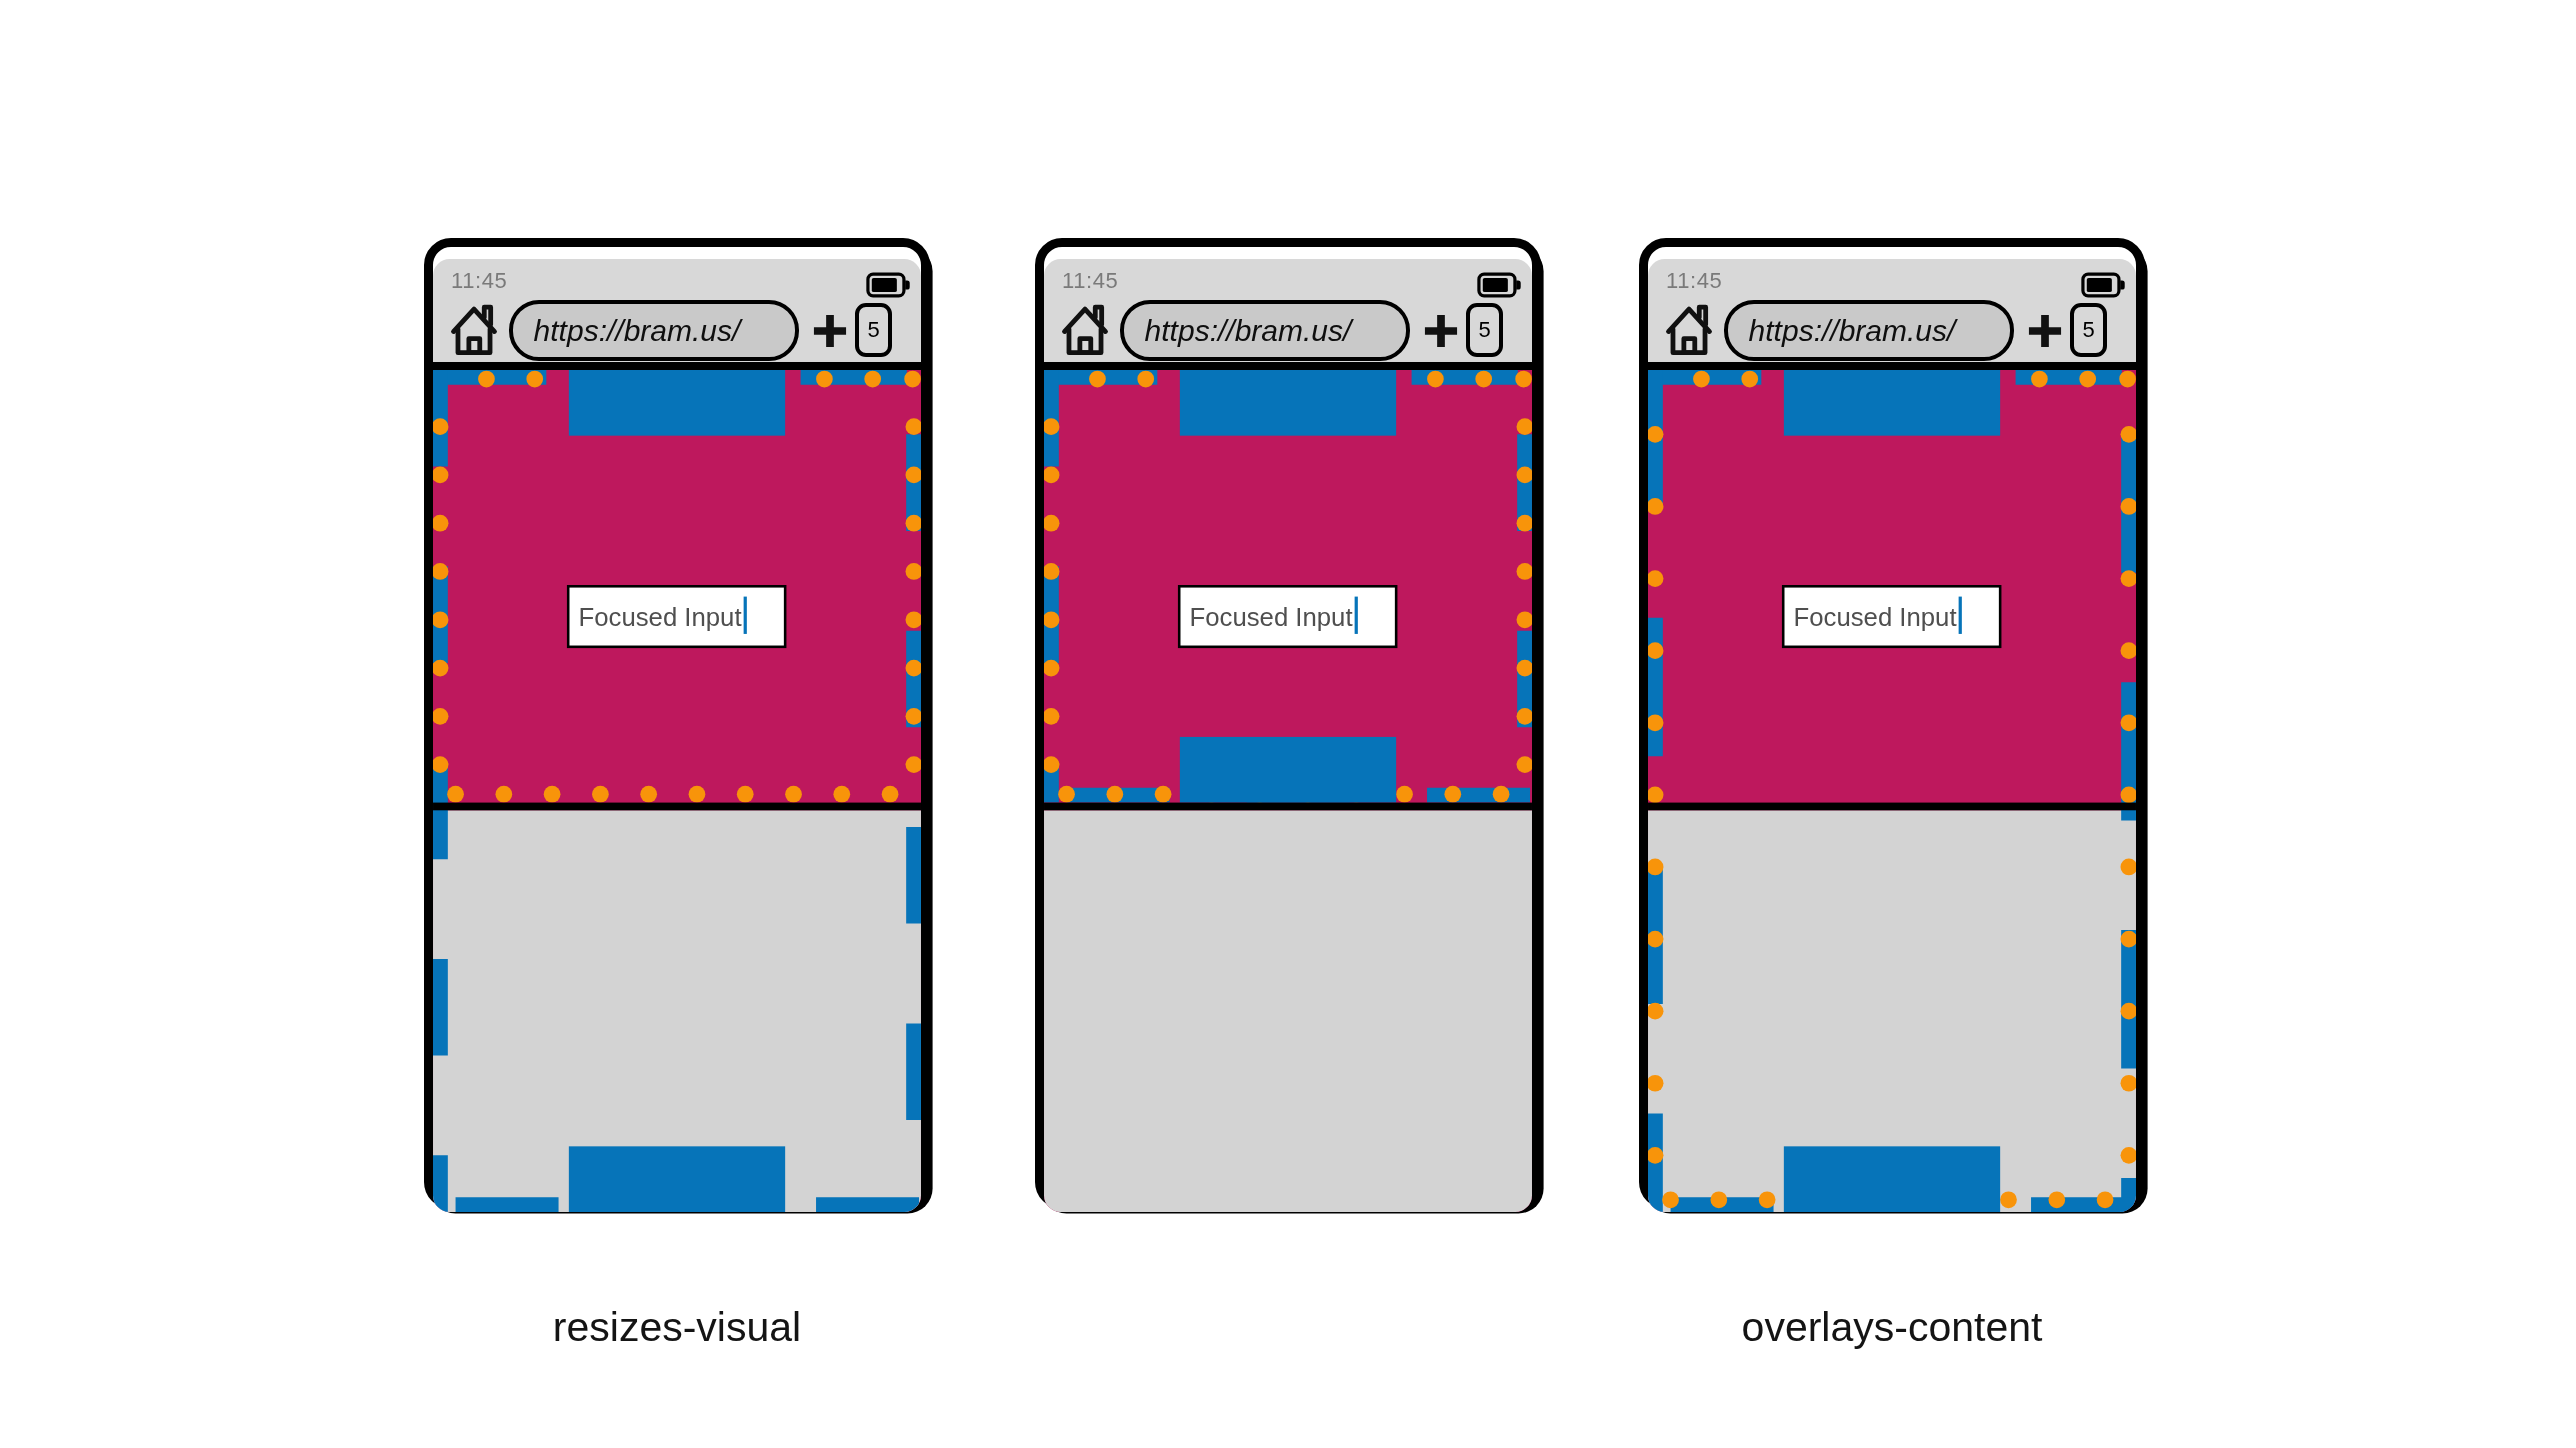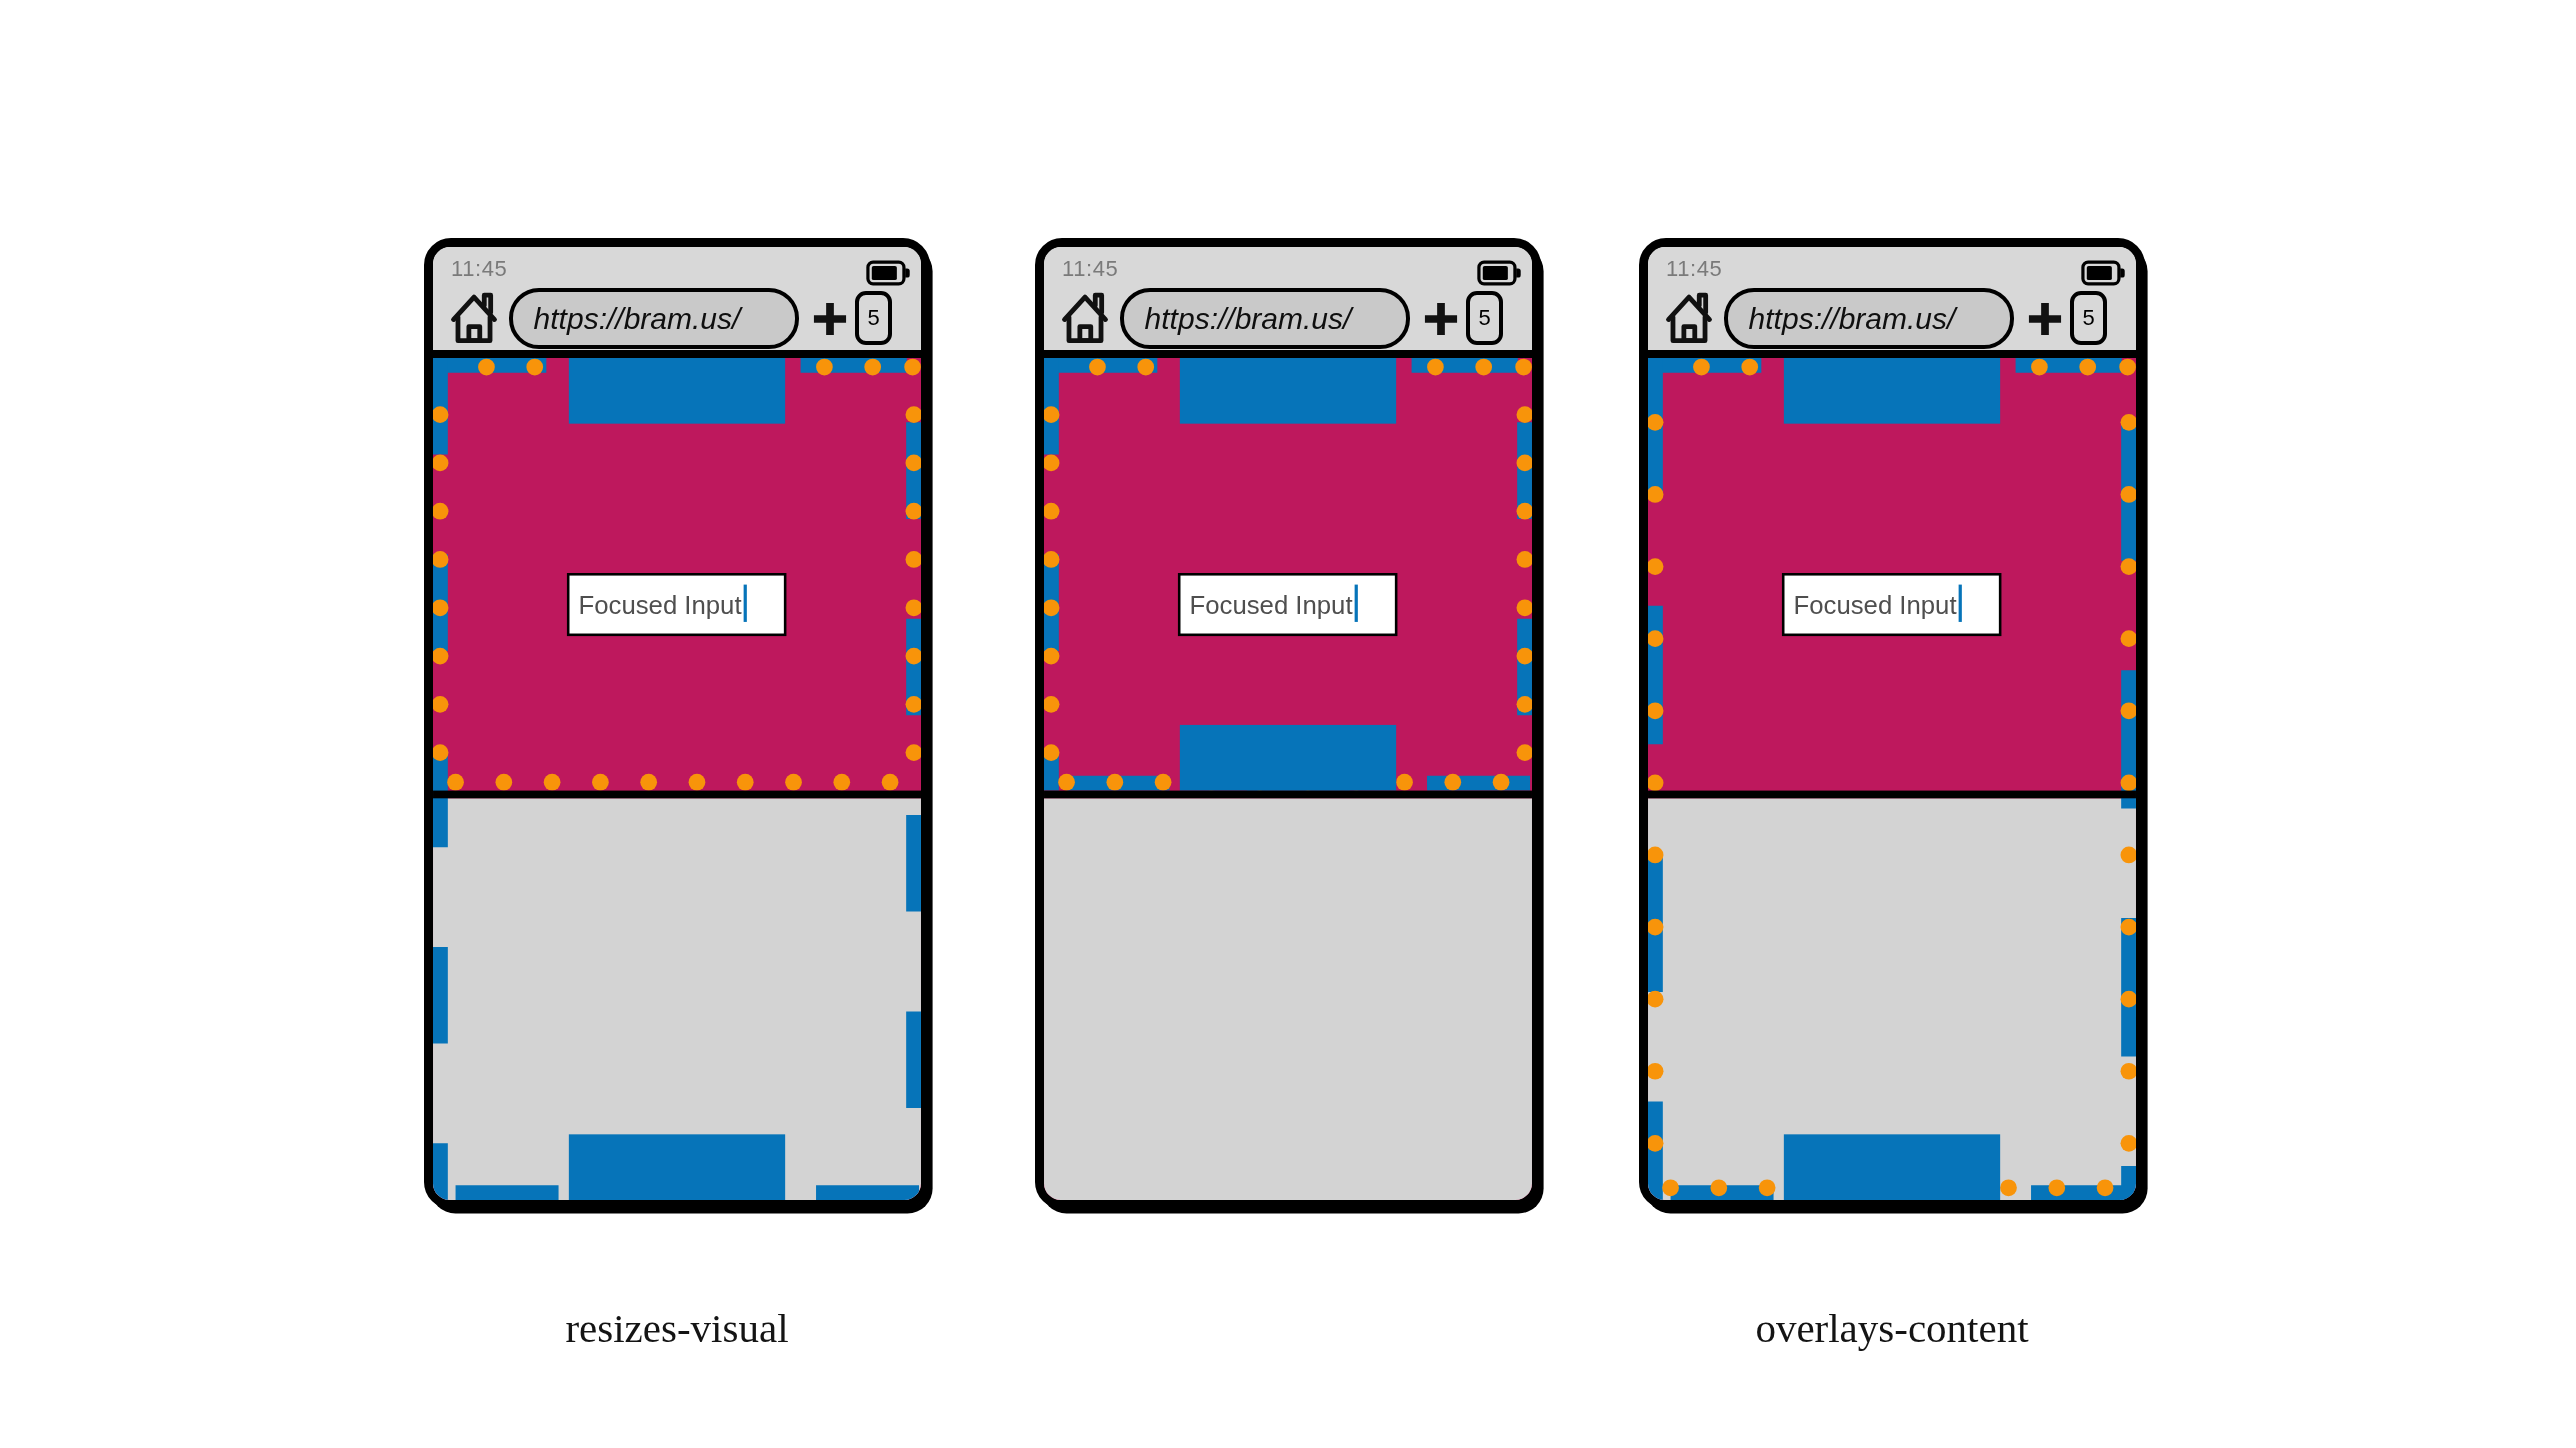--- a/index.html
+++ b/index.html
@@ -1,40 +1,40 @@
 <!DOCTYPE html>
 <html style="font-size:10.3px"><head>
 <meta charset="utf-8">
 <style>
   html,body{margin:0;padding:0;background:#ffffff;}
   body{width:2576px;height:1449px;position:relative;overflow:hidden;
        font-family:"Liberation Sans",sans-serif;}
   .phone{position:absolute;top:238px;width:506px;height:971px;box-sizing:border-box;}
   .frame{position:absolute;inset:0;border:9px solid #000;border-radius:27px;
          background:#fff;box-shadow:4.5px 6.4px 0 -1.9px #000;}
-  .screen{position:absolute;left:9px;top:9px;width:488px;height:953px;
+  .screen{position:absolute;left:9px;top:21px;width:488px;height:953px;
           border-radius:16.7px;overflow:hidden;text-align:center;}
   .browser-header{position:absolute;left:0;top:0;width:488px;height:103px;background:#d8d8d8;}
   .separator{position:absolute;left:0;top:103px;width:488px;height:7.7px;background:#000;}
   .time{position:absolute;left:18px;top:9px;font-size:22px;color:#7a7a7a;letter-spacing:0.6px;}
   .battery{position:absolute;right:10.3px;top:13px;}
   .home{position:absolute;left:15.5px;top:41px;}
   .pill{position:absolute;left:76px;top:41px;width:290px;height:61px;box-sizing:border-box;
         background:#c9c9c9;border:4.5px solid #000;border-radius:30px;
         display:flex;align-items:center;}
   .pill span{margin-left:20.6px;font-size:30px;color:#0f0f0f;font-style:italic;}
   .plus{position:absolute;left:379px;top:54px;}
   .tabbox{position:absolute;left:422px;top:44px;width:37px;height:54px;box-sizing:border-box;
           border:4.5px solid #000;border-radius:11px;background:#d8d8d8;
           display:flex;align-items:center;justify-content:center;}
   .tabbox span{font-size:22px;color:#000;}
   .content{position:absolute;left:0;top:111px;width:488px;height:842px;background:#be185d;}
   .content svg{display:block;}
   .phone-label{position:absolute;left:0;top:1066px;width:506px;text-align:center;
-               font-family:Liberation Serif, serif;
+               font-family:Liberation Sans, sans-serif;
                font-size:41px;color:#141414;white-space:nowrap;}
 </style>
 </head>
 <body>
 
 <div id="phones-root">
   <div class="phone" style="left: 424px;">
     <div class="frame"></div>
     <div class="screen">
       <div class="browser-header">

